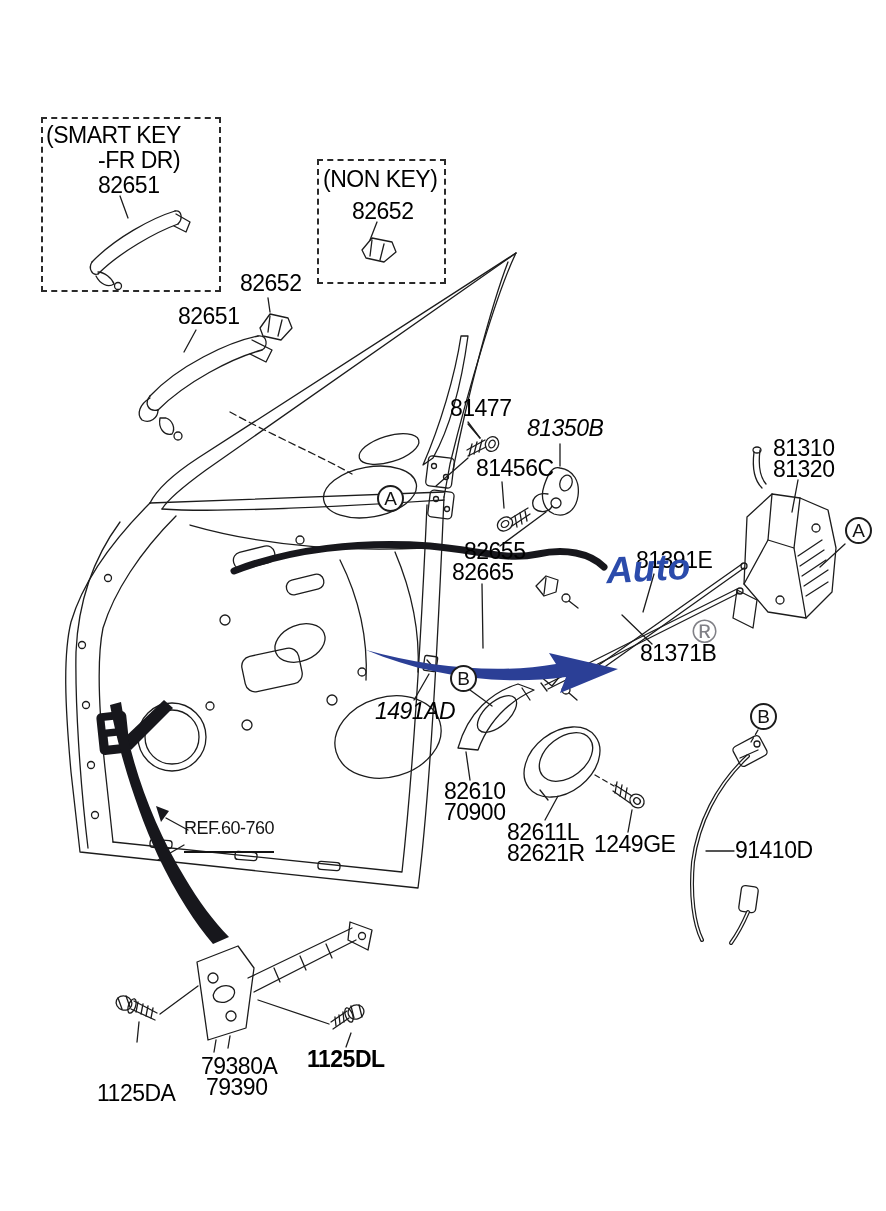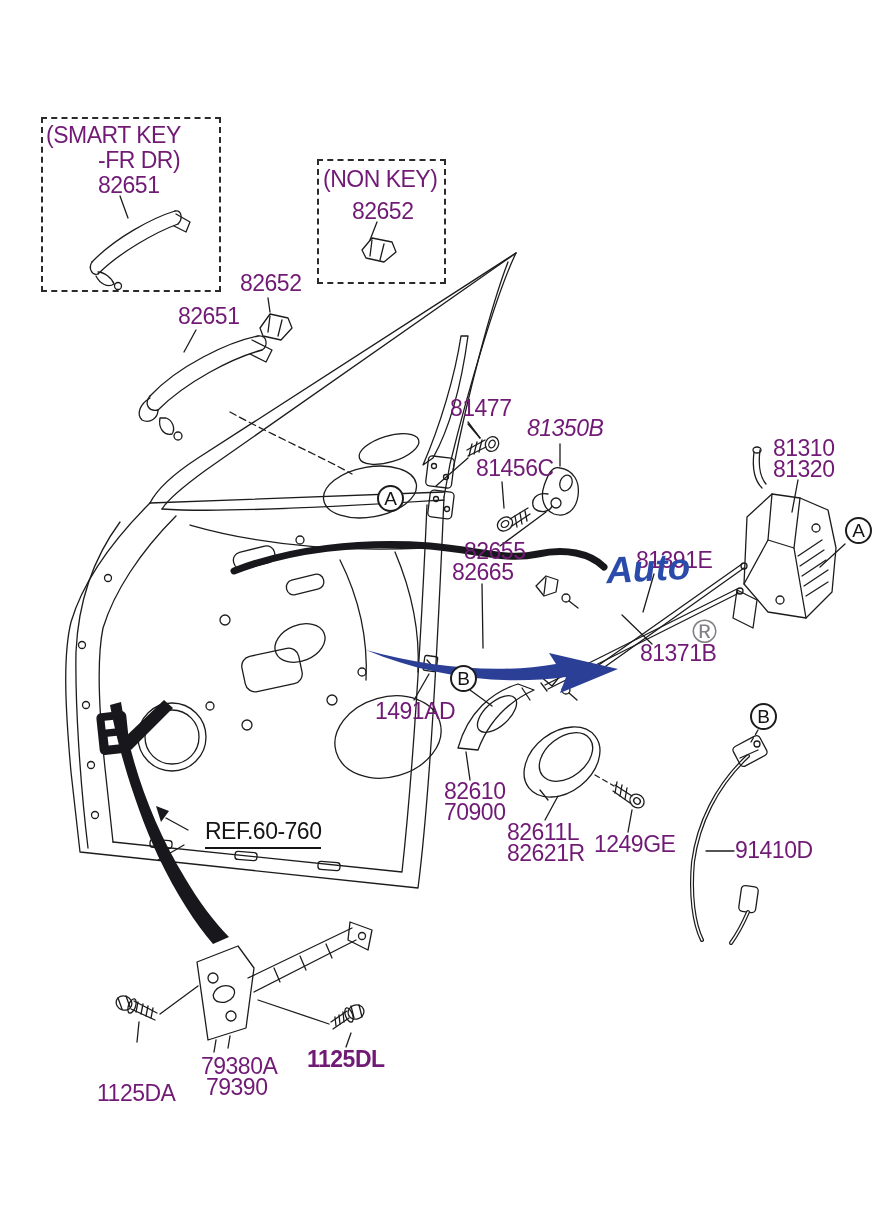--- a/index.html
+++ b/index.html
@@ -4,35 +4,35 @@
 <style>
   html,body{margin:0;padding:0;background:#ffffff;}
   .canvas{
     position:relative;width:886px;height:1211px;background:#ffffff;overflow:hidden;
     font-family:"Liberation Sans", sans-serif;color:#141414;
   }
   svg{position:absolute;left:0;top:0;}
   #lineart{z-index:1;}
   .lbl{
     position:absolute;font-size:23px;letter-spacing:-0.5px;line-height:1.0;
-    white-space:nowrap;color:#701a75;z-index:4;
+    white-space:nowrap;color:#000000;z-index:4;
   }
   .lbl-under{z-index:2;}
   .box{
     position:absolute;border:2px dashed #2a2a2a;z-index:4;background:transparent;
   }
   .box .lbl{position:absolute;}
   .callout{
     position:absolute;width:27px;height:27px;border:2px solid #1c1c1c;border-radius:50%;
     background:#ffffff;display:flex;align-items:center;justify-content:center;
     font-size:19px;z-index:4;box-sizing:border-box;
   }
   .ref{
-    position:absolute;font-size:23px;letter-spacing:-0.5px;border-bottom:2px solid #141414;
-    padding-bottom:2px;z-index:4;white-space:nowrap;margin-left:21px;
+    position:absolute;font-size:18px;letter-spacing:-0.5px;border-bottom:2px solid #141414;
+    padding-bottom:12px;z-index:4;white-space:nowrap;
   }
   .wm{position:absolute;left:0;top:0;width:886px;height:1211px;z-index:3;pointer-events:none;}
   .wm-brand{
     position:absolute;left:168px;top:551px;font-size:97px;font-weight:700;
     letter-spacing:-3px;line-height:1.0;white-space:nowrap;
   }
   .wm-blue{color:#2b3f96;}
   .wm-dark{color:#27272e;}
   .wm-auto{
     position:absolute;left:606px;top:548px;font-size:37px;font-weight:700;font-style:italic;
@@ -344,21 +344,21 @@
 
   <div class="lbl" style="left:240px;top:272px;">82652</div>
   <div class="lbl" style="left:178px;top:305px;">82651</div>
   <div class="lbl" style="left:450px;top:397px;">81477</div>
   <div class="lbl" style="left:527px;top:417px;font-style:italic;">81350B</div>
   <div class="lbl" style="left:476px;top:457px;">81456C</div>
   <div class="lbl" style="left:464px;top:540px;text-align:right;">82655</div>
   <div class="lbl" style="left:452px;top:561px;">82665</div>
   <div class="lbl" style="left:773px;top:437px;">81310</div>
   <div class="lbl" style="left:773px;top:458px;">81320</div>
-  <div class="lbl" style="left:375px;top:700px;">1491AD</div>
+  <div class="lbl" style="left:375px;top:700px;font-style:italic;">1491AD</div>
   <div class="lbl" style="left:444px;top:780px;">82610</div>
   <div class="lbl" style="left:444px;top:801px;">70900</div>
   <div class="lbl" style="left:507px;top:821px;">82611L</div>
   <div class="lbl" style="left:507px;top:842px;">82621R</div>
   <div class="lbl" style="left:594px;top:833px;">1249GE</div>
   <div class="lbl" style="left:735px;top:839px;">91410D</div>
   <div class="lbl" style="left:97px;top:1043px;margin-top:39px;">1125DA</div>
   <div class="lbl" style="left:201px;top:1055px;">79380A</div>
   <div class="lbl" style="left:206px;top:1076px;">79390</div>
   <div class="lbl" style="left:307px;top:1048px;font-weight:bold;">1125DL</div>

